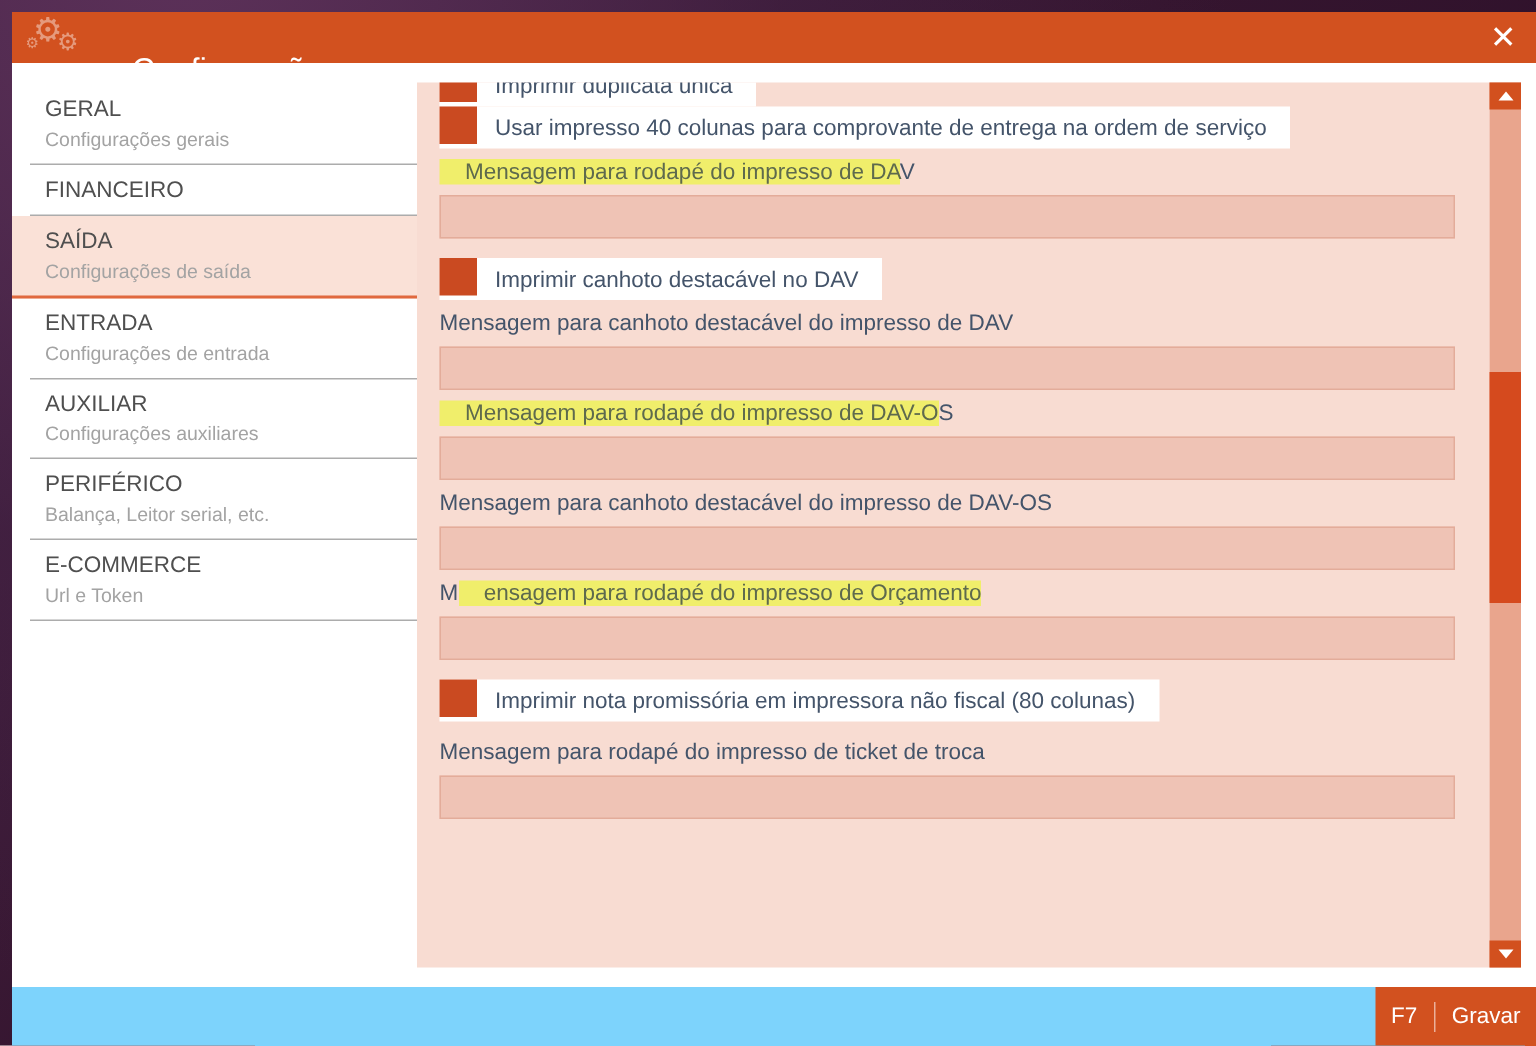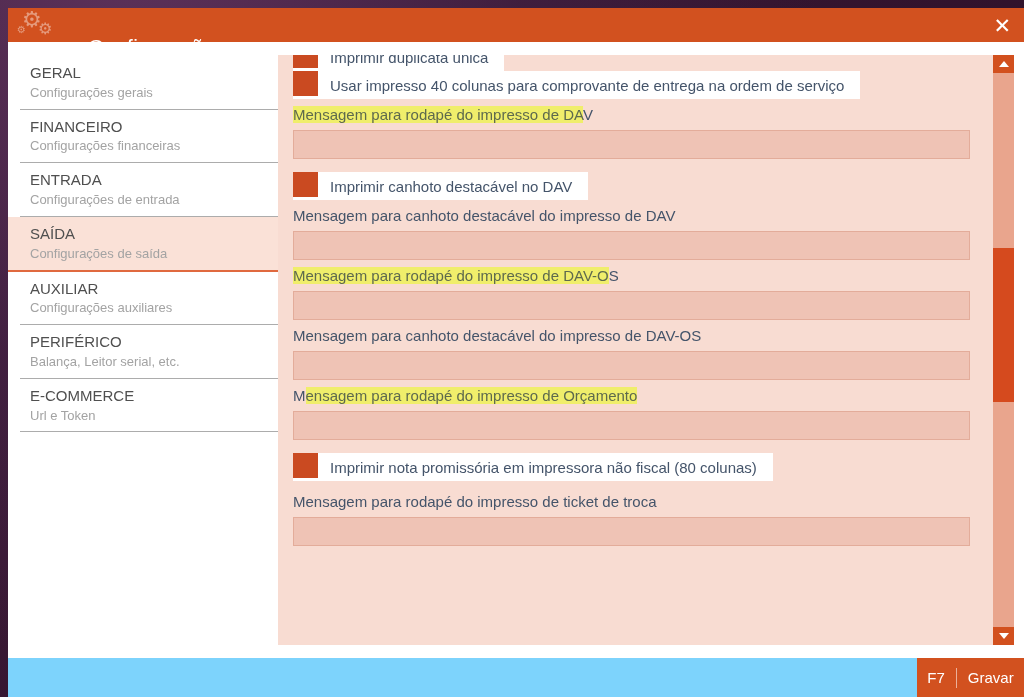--- a/index.html
+++ b/index.html
@@ -28,21 +28,21 @@
   .sideitem.selected{margin-left:0;padding-left:22px;background:#fae1d7;border-bottom:2px solid #e0693f;}
   
   .panel{position:absolute;left:270px;top:13px;width:715px;height:590px;background:#f8dcd2;overflow:hidden;box-sizing:border-box;}
   .row-chk{display:flex;align-items:center;height:28px;margin-left:15px;margin-top:13px;background:#ffffff;width:fit-content;padding-right:16px;}
   .row-chk .cb{width:25px;height:25px;background:#ca4a21;margin-right:12px;flex:none;position:relative;top:-2px;cursor:pointer;}
   .row-chk .cb-label{font-size:15px;color:#44546a;white-space:nowrap;}
   .row-chk.first{margin-top:-12px;}
   .row-chk.gap14{margin-top:14px;}
   .row-label{margin-left:15px;margin-top:7px;height:20px;font-size:15px;color:#44546a;white-space:nowrap;}
   .row-label.gap12{margin-top:12px;}
-  .row-label .hl{background:#f0ee6b;color:#5e6a4d;}
+  .row-label .hl{background:#f0ee6b;color:#5e6a4d;padding-left:17px;}
   .row-input{display:block;margin-left:15px;margin-top:4px;width:677px;height:29px;background:#efc3b5;border:1px solid #e3ac9a;box-sizing:border-box;font-size:14px;color:#44546a;padding:0 8px;outline:none;}
   
   .scrollbar{position:absolute;left:985px;top:13px;width:21px;height:590px;background:#e9a58d;}
   .sb-btn{position:absolute;left:0;width:21px;height:18px;background:#d2501e;display:flex;align-items:center;justify-content:center;cursor:pointer;}
   .sb-btn.up{top:0;}
   .sb-btn.down{bottom:0;}
   .tri-up{width:0;height:0;border-left:5px solid transparent;border-right:5px solid transparent;border-bottom:6px solid #fff;}
   .tri-down{width:0;height:0;border-left:5px solid transparent;border-right:5px solid transparent;border-top:6px solid #fff;}
   .sb-thumb{position:absolute;left:0;top:193px;width:21px;height:154px;background:#d54a1e;cursor:grab;}
   
@@ -67,29 +67,28 @@
 
   <div class="wbody">
 
     <div class="sidebar">
       <div class="sideitem">
         <div class="si-label">GERAL</div>
         <div class="si-sub">Configurações gerais</div>
       </div>
       <div class="sideitem">
         <div class="si-label">FINANCEIRO</div>
-        <div class="si-sub">Configurações financeiras</div>
+      </div>
+      <div class="sideitem selected">
+        <div class="si-label">SAÍDA</div>
+        <div class="si-sub">Configurações de saída</div>
       </div>
       <div class="sideitem">
         <div class="si-label">ENTRADA</div>
         <div class="si-sub">Configurações de entrada</div>
-      </div>
-      <div class="sideitem selected">
-        <div class="si-label">SAÍDA</div>
-        <div class="si-sub">Configurações de saída</div>
       </div>
       <div class="sideitem">
         <div class="si-label">AUXILIAR</div>
         <div class="si-sub">Configurações auxiliares</div>
       </div>
       <div class="sideitem">
         <div class="si-label">PERIFÉRICO</div>
         <div class="si-sub">Balança, Leitor serial, etc.</div>
       </div>
       <div class="sideitem">

